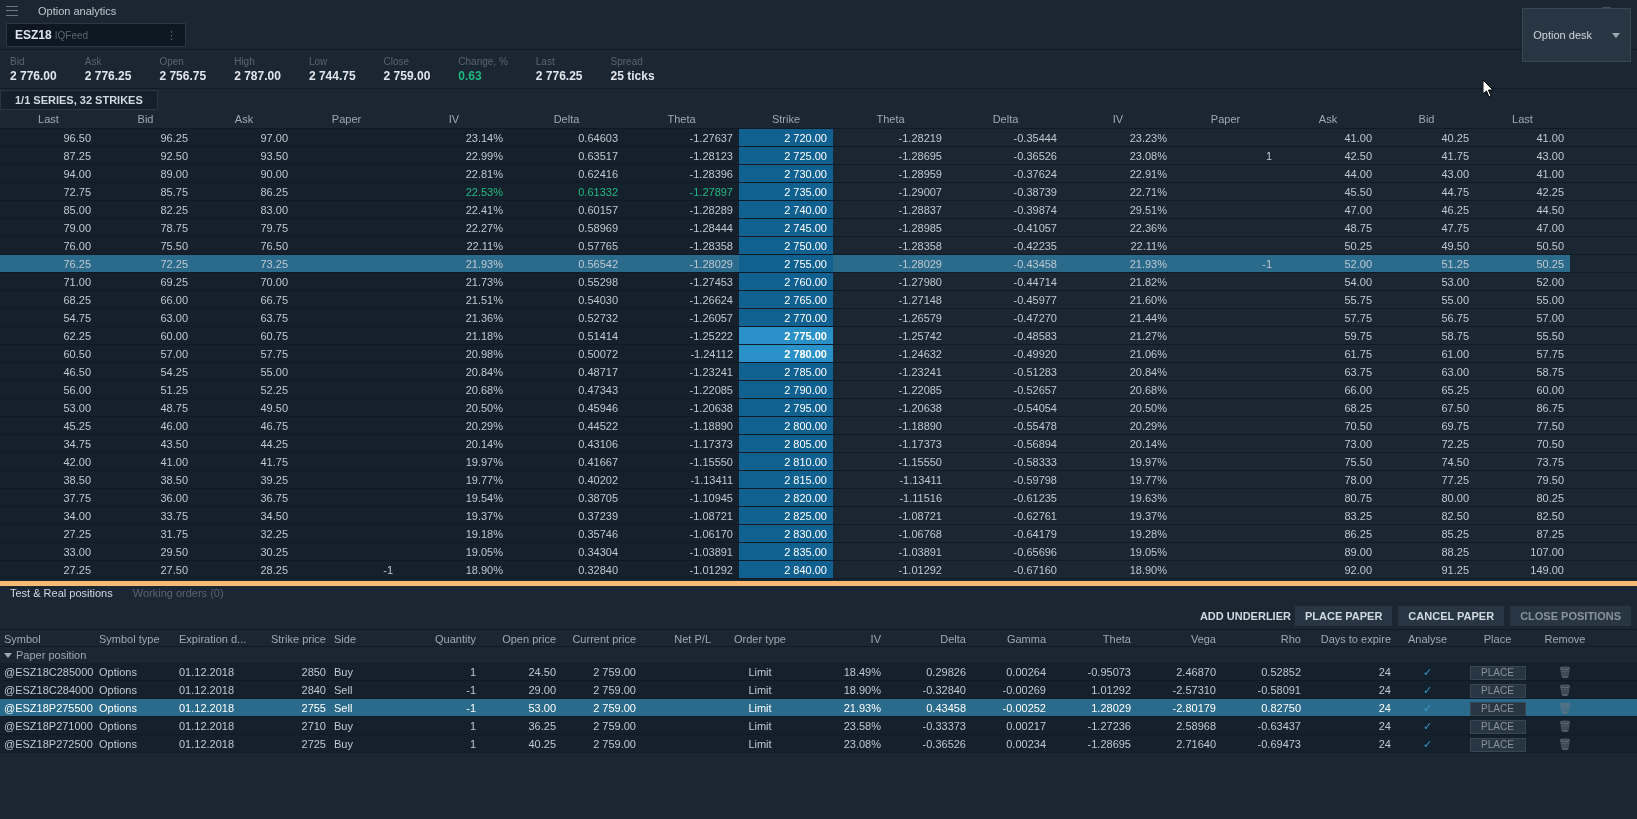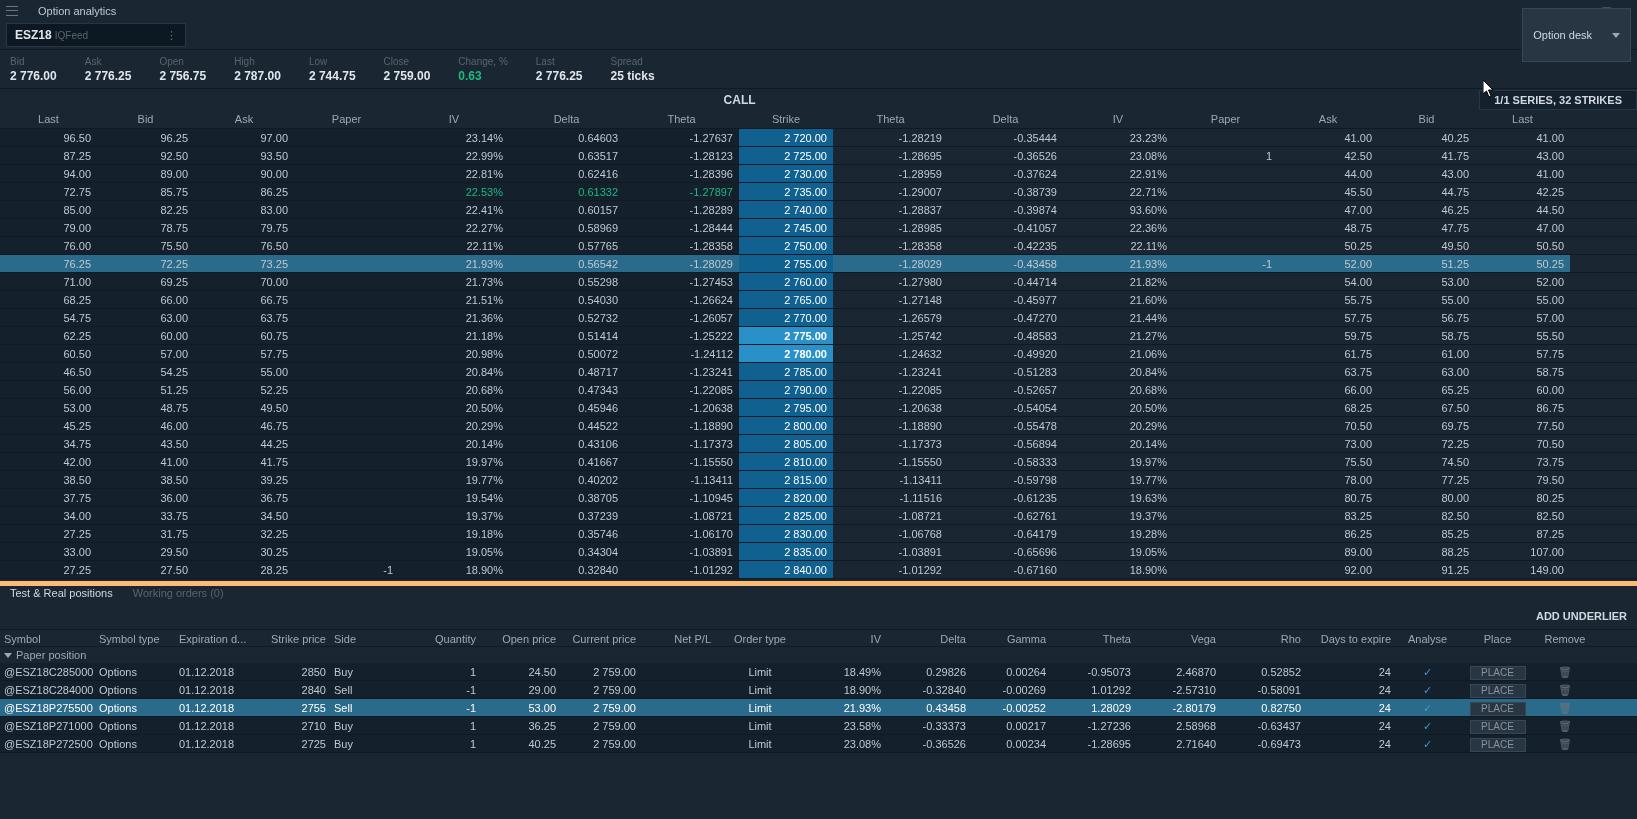--- a/index.html
+++ b/index.html
@@ -117,21 +117,20 @@
       <div class="quote-label">Last</div>
       <div class="quote-value ">2 776.25</div>
     </div>
     <div class="quote-item">
       <div class="quote-label">Spread</div>
       <div class="quote-value ">25 ticks</div>
     </div>
   </div>
 
 <div class="chain-header-row">
-  <div class="call-label">CALL</div>
   <div class="series-badge">1/1 SERIES, 32 STRIKES</div>
 </div>
 
 <div class="chain-cols" id="chain-cols">
     <div class="col" style="width:97px">Last</div>
     <div class="col" style="width:97px">Bid</div>
     <div class="col" style="width:100px">Ask</div>
     <div class="col" style="width:105px">Paper</div>
     <div class="col" style="width:110px">IV</div>
     <div class="col" style="width:115px">Delta</div>
@@ -219,21 +218,21 @@
       <div class="cell call-side" style="width:97px">85.00</div>
       <div class="cell call-side" style="width:97px">82.25</div>
       <div class="cell call-side" style="width:100px">83.00</div>
       <div class="cell call-side" style="width:105px"></div>
       <div class="cell call-side" style="width:110px">22.41%</div>
       <div class="cell call-side" style="width:115px">0.60157</div>
       <div class="cell call-side" style="width:115px">-1.28289</div>
       <div class="cell strike" style="width:94px">2 740.00</div>
       <div class="cell" style="width:115px">-1.28837</div>
       <div class="cell" style="width:115px">-0.39874</div>
-      <div class="cell" style="width:110px">93.60%</div>
+      <div class="cell" style="width:110px">29.51%</div>
       <div class="cell" style="width:105px"></div>
       <div class="cell" style="width:100px">47.00</div>
       <div class="cell" style="width:97px">46.25</div>
       <div class="cell" style="width:95px">44.50</div>
     </div>
     <div class="row">
       <div class="cell call-side" style="width:97px">79.00</div>
       <div class="cell call-side" style="width:97px">78.75</div>
       <div class="cell call-side" style="width:100px">79.75</div>
       <div class="cell call-side" style="width:105px"></div>
@@ -574,20 +573,25 @@
     </div>
   </div>
 
 <div class="bottom-tabs">
   <div class="tab active">Test &amp; Real positions</div>
   <div class="tab inactive">Working orders (0)</div>
 </div>
 
 <div class="action-row">
   <div class="add-underlier">ADD UNDERLIER</div>
+  <div class="action-btns">
+    <div class="action-btn">PLACE PAPER</div>
+    <div class="action-btn">CANCEL PAPER</div>
+    <div class="action-btn c">CLOSE POSITIONS</div>
+  </div>
 </div>
 
 <div class="pos-header-row" id="pos-header-row">
     <div class="pc" style="width:95px;text-align:left">Symbol</div>
     <div class="pc" style="width:80px;text-align:left">Symbol type</div>
     <div class="pc" style="width:80px;text-align:left">Expiration d...</div>
     <div class="pc" style="width:75px;text-align:right">Strike price</div>
     <div class="pc" style="width:80px;text-align:left">Side</div>
     <div class="pc" style="width:70px;text-align:right">Quantity</div>
     <div class="pc" style="width:80px;text-align:right">Open price</div>

